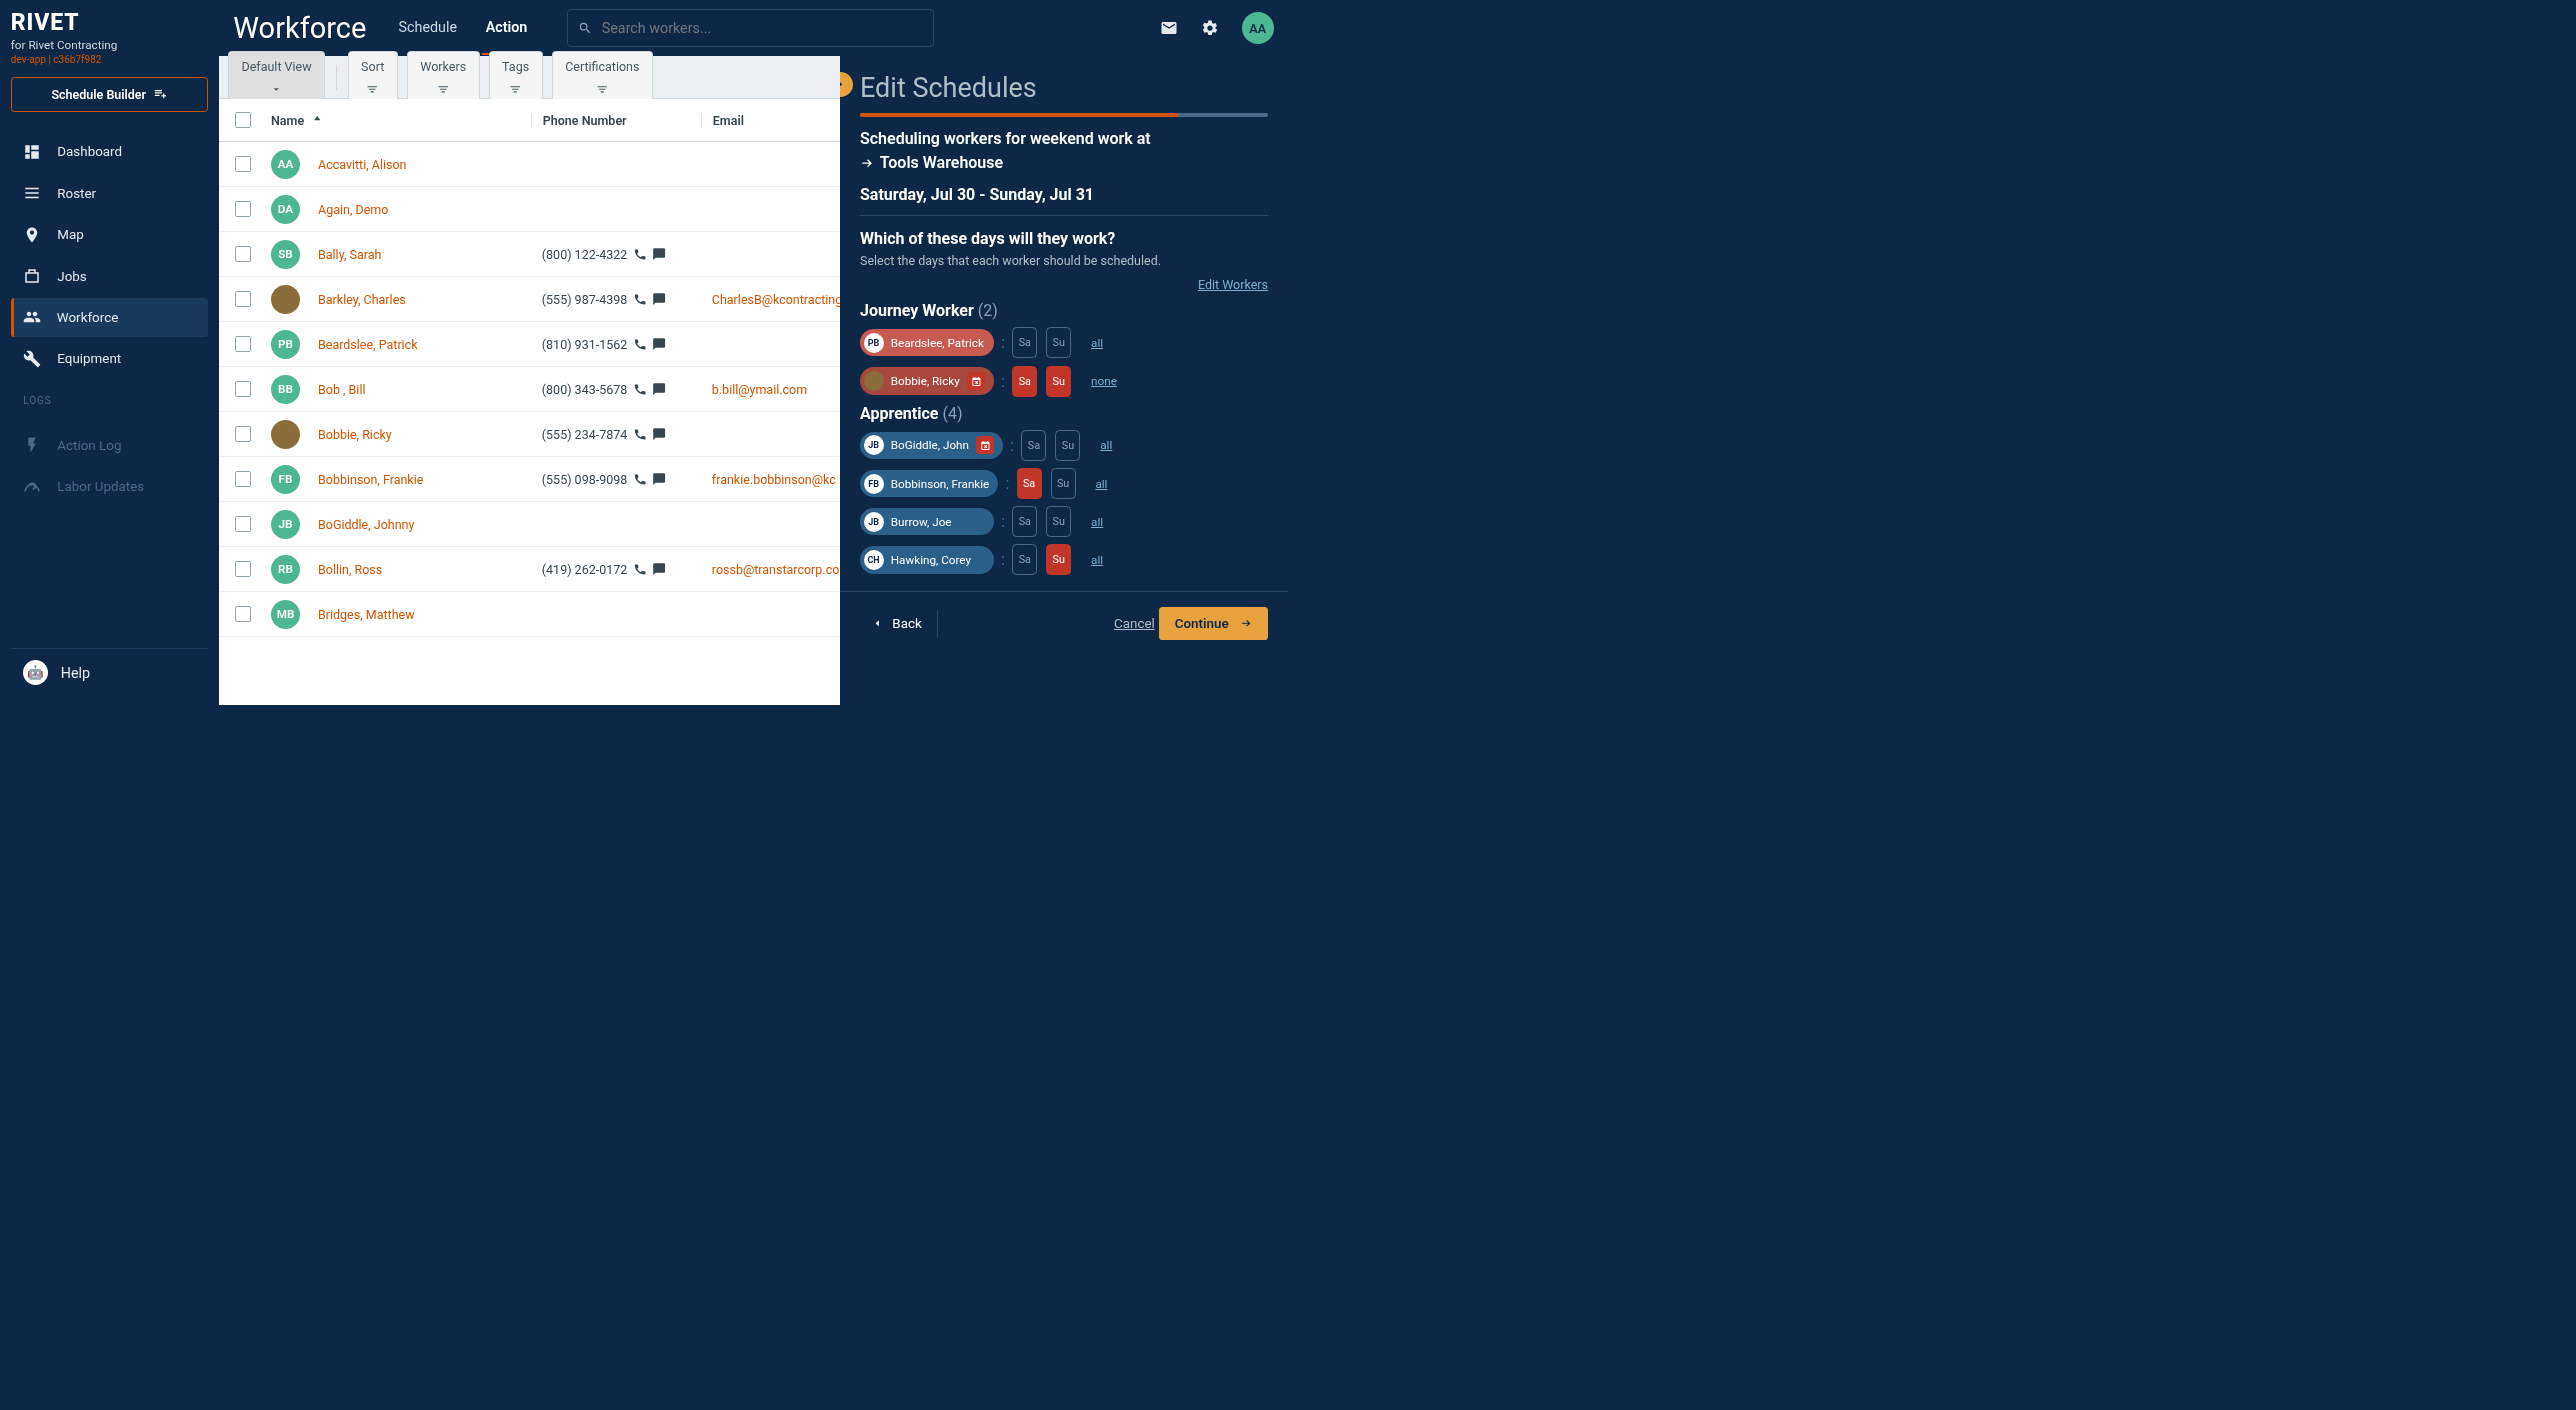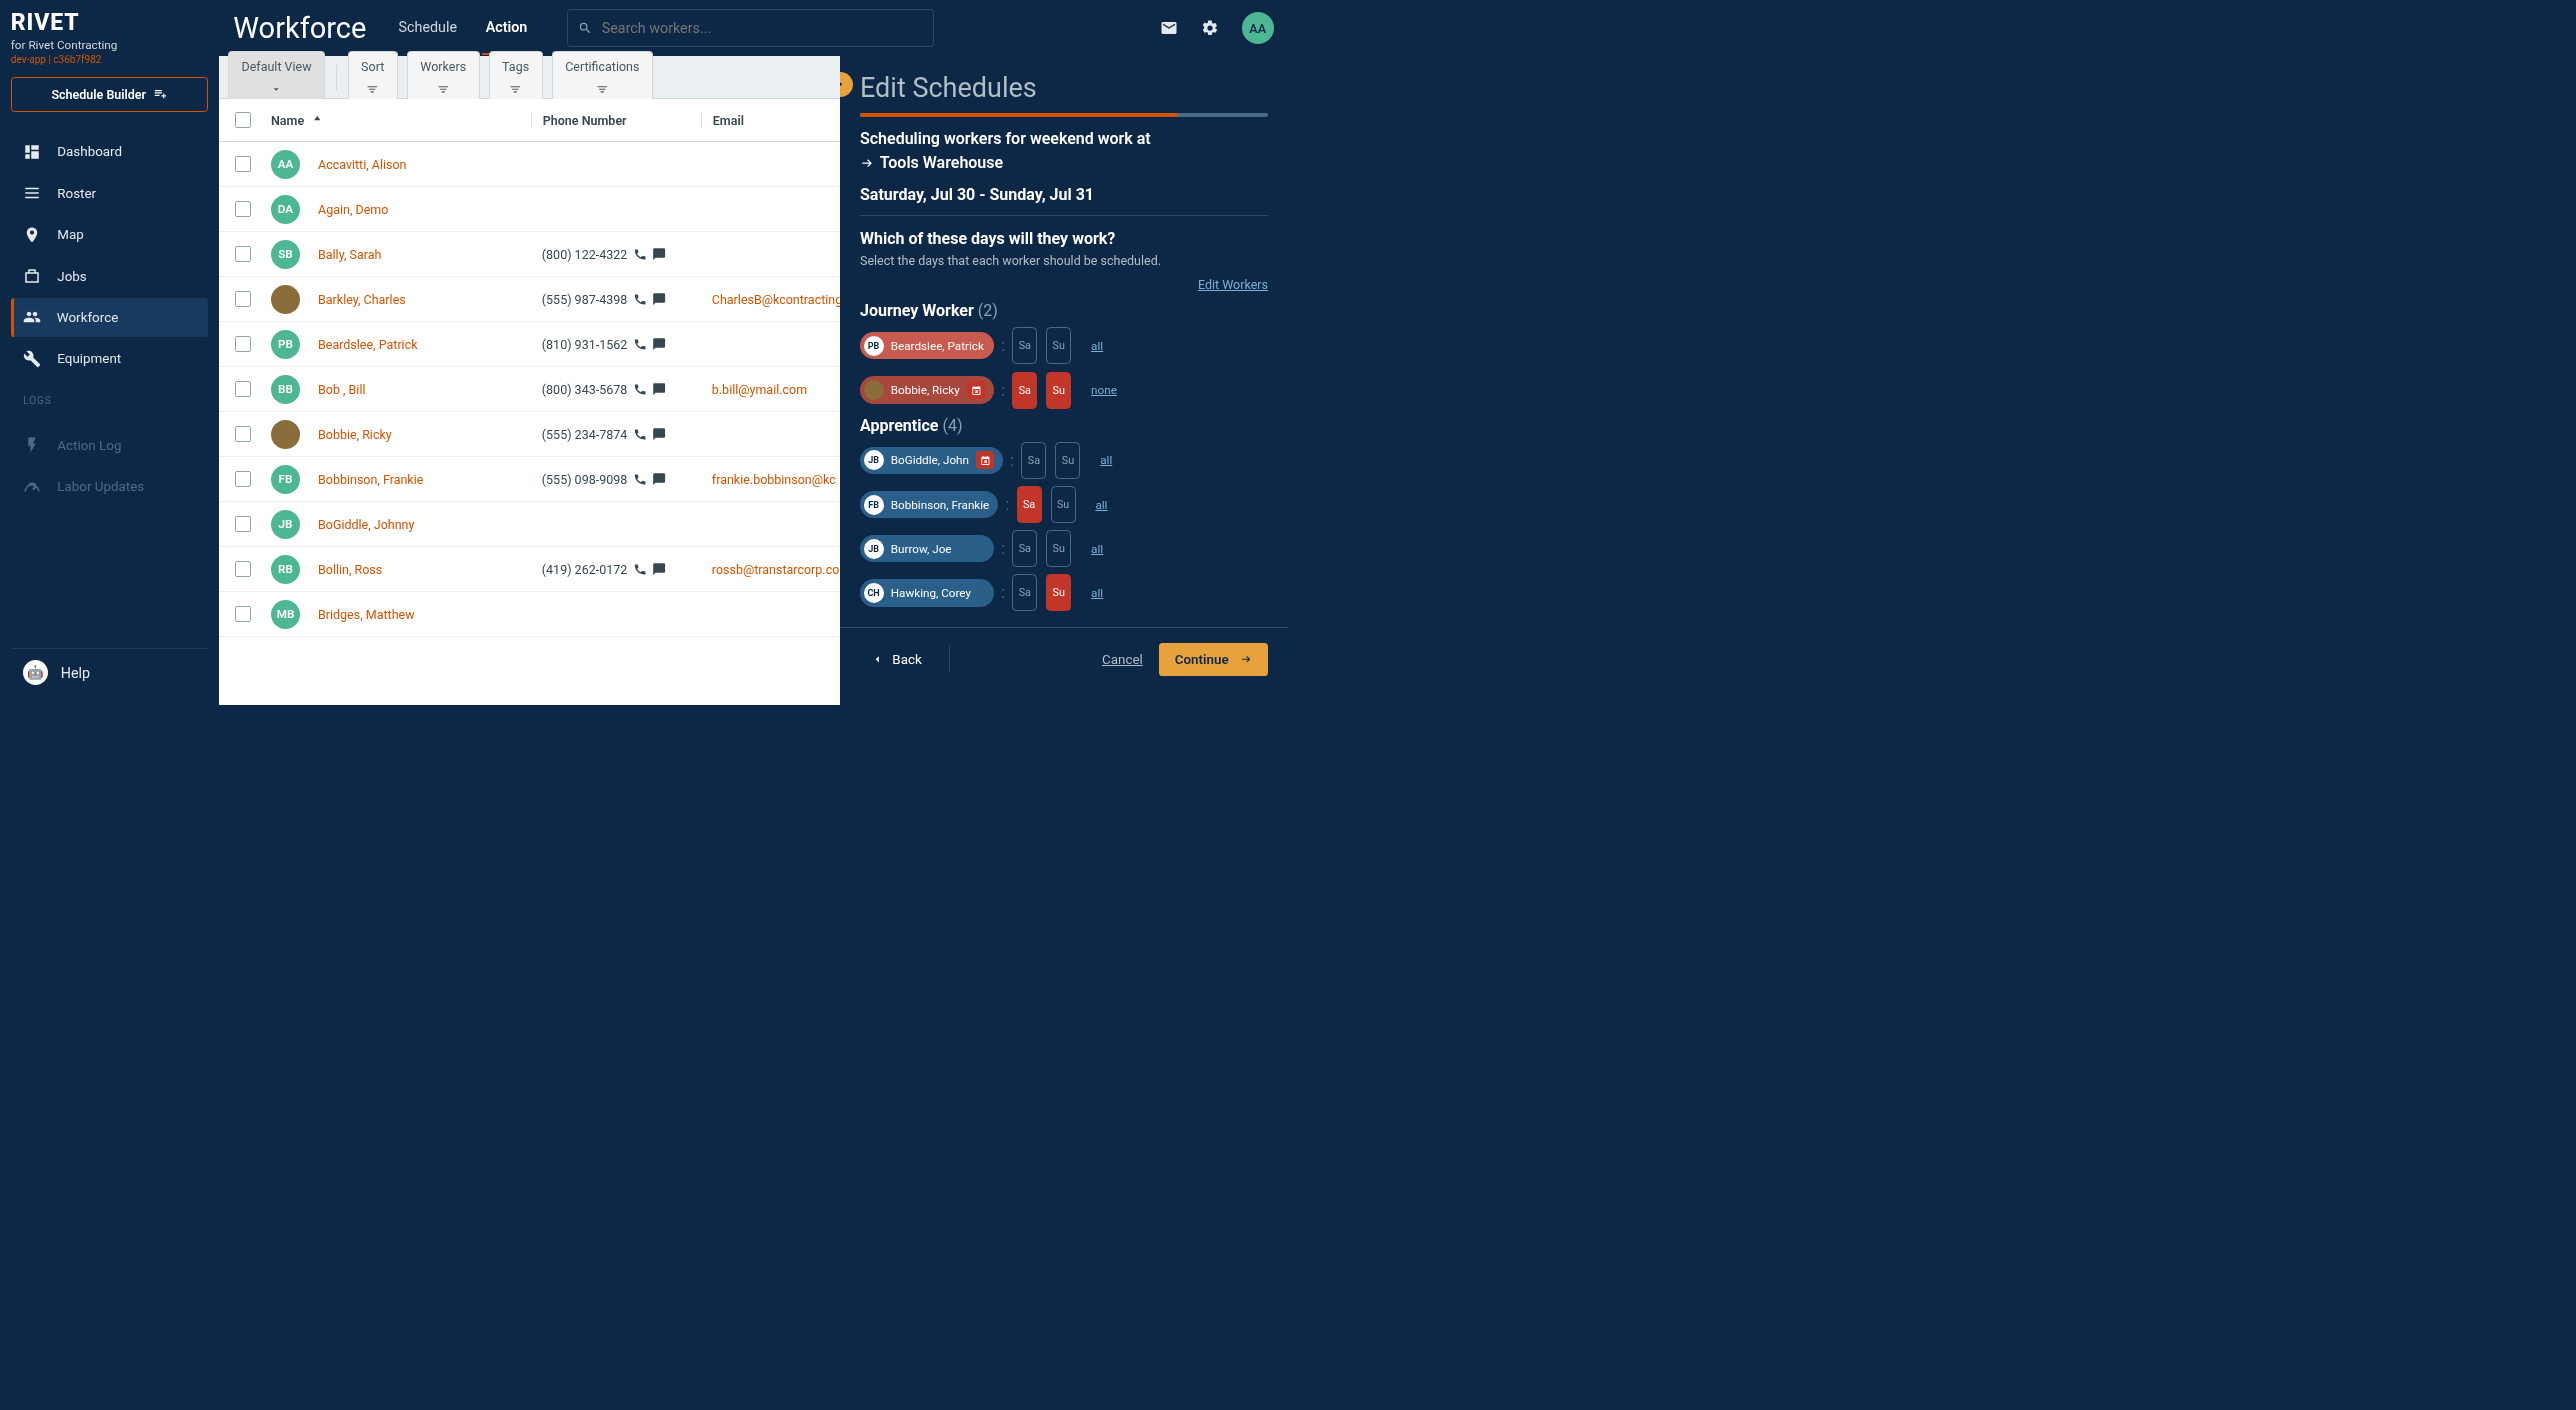--- a/index.html
+++ b/index.html
@@ -71,24 +71,24 @@
 .group-label { font-size:16px; font-weight:700; color:#fff; margin:7.2px 0 7.2px; }
 .group-label .count { color:#8aa0b6; font-weight:400; }
 .worker-row { display:flex; align-items:center; gap:9px; margin-bottom:7.2px; }
 .worker-pill { display:flex; align-items:center; gap:7.2px; border-radius:18px; padding:3.6px 9px 3.6px 3.6px; font-size:11.7px; color:#fff; min-width:134px; }
 .worker-pill .pill-avatar { width:20px; height:20px; border-radius:50%; background:#fff; color:#0d2847; font-size:9px; font-weight:700; display:flex; align-items:center; justify-content:center; }
 .worker-pill.red { background:#c75b4f; }
 .worker-pill.red-dark { background:#a8483d; }
 .worker-pill.blue { background:#2a5f8a; }
 .cal-badge { width:18px; height:18px; border-radius:3.6px; background:#c2362a; display:flex; align-items:center; justify-content:center; font-size:10px; margin-left:auto; }
 .colon { color:#4a6a8a; font-size:16px; margin:0 -1.8px; }
-.day-chip { width:25px; height:37px; border-radius:4.5px; border:0.9px solid #4a6a8a; display:flex; align-items:center; justify-content:center; font-size:10.8px; color:#8aa0b6; cursor:pointer; }
+.day-chip { width:25px; height:31px; border-radius:4.5px; border:0.9px solid #4a6a8a; display:flex; align-items:center; justify-content:center; font-size:10.8px; color:#8aa0b6; cursor:pointer; }
 .day-chip.on { background:#c2362a; border-color:#c2362a; color:#fff; }
 .all-link { color:#7aaed4; text-decoration:underline; font-size:11.7px; margin-left:10.8px; cursor:pointer; }
-.drawer-footer { position:sticky; bottom:0; background:#0d2847; margin:16px -20px 0; padding:14.3px 20px; border-top:0.9px solid #2a4766; display:flex; align-items:center; gap:16px; }
+.drawer-footer { position:sticky; bottom:0; background:#0d2847; margin:16px -20px 0; padding:14.3px 20px; border-top:0.9px solid #2a4766; display:flex; align-items:center; gap:4px; }
 .back-btn { display:flex; align-items:center; gap:9px; color:#fff; font-size:13.4px; cursor:pointer; padding:7.2px 10.8px; }
 .footer-divider { width:0.9px; height:27px; background:#2a4766; }
 .cancel-link { color:#b0bec5; text-decoration:underline; font-size:13.4px; cursor:pointer; margin-left:auto; }
 .continue-btn { background:#e8a23d; color:#0d2847; font-weight:600; font-size:13.4px; padding:9px 16px; border-radius:3.6px; display:flex; align-items:center; gap:10.8px; cursor:pointer; }
 
 
 .icon { width:18px; height:18px; fill:currentColor; }
 .icon-sm { width:14.3px; height:14.3px; fill:currentColor; }
 .icon-xs { width:12.5px; height:12.5px; fill:currentColor; }
 </style>

